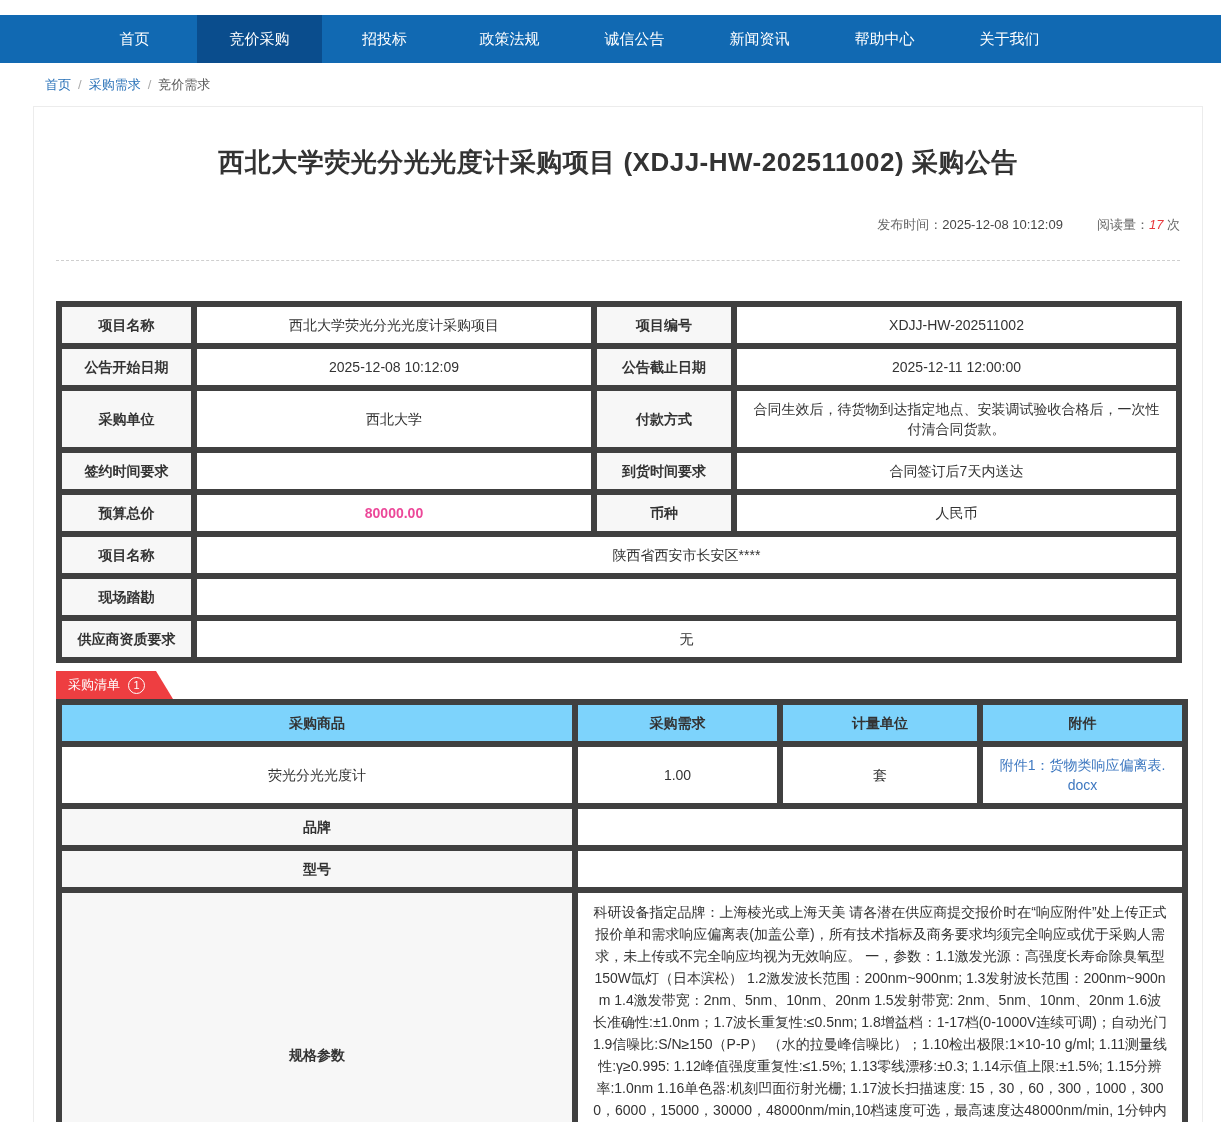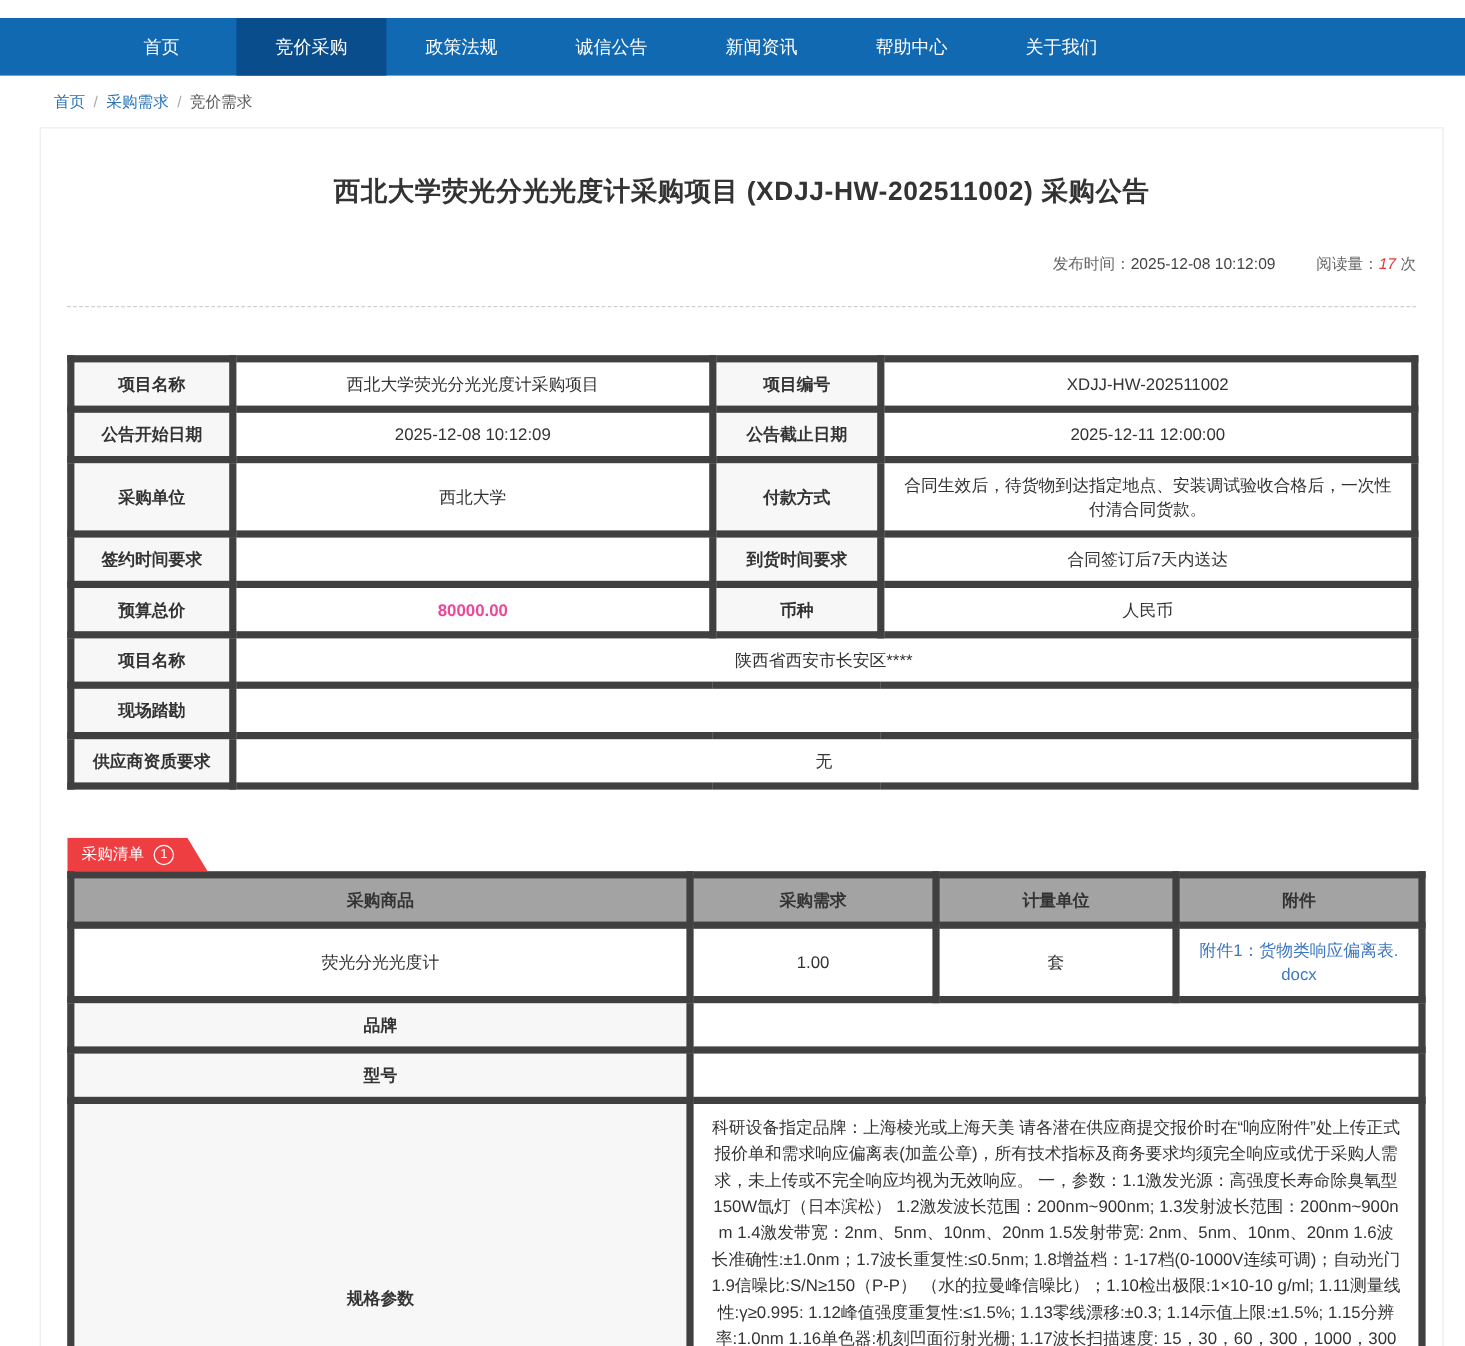--- a/index.html
+++ b/index.html
@@ -13,53 +13,54 @@
 
   
   .breadcrumb { padding:13px 0 12px 45px; font-size:13px; color:#999; }
   .breadcrumb a { color:#2a72b8; text-decoration:none; cursor:pointer; }
   .breadcrumb .sep { margin:0 7px; color:#aaa; }
   .breadcrumb .current { color:#5a5a5a; }
 
   
   .card { margin-left:33px; width:1170px; min-height:1020px; background:#fff; border:1px solid #ececec; padding:38px 22px 30px 22px; }
 
-  .doc-title { text-align:center; font-size:22px; font-weight:bold; color:#333; letter-spacing:0.5px; }
+  .doc-title { text-align:center; font-size:26px; font-weight:bold; color:#333; letter-spacing:0.5px; }
   .doc-meta { text-align:right; margin-top:36px; font-size:13px; color:#666; }
   .doc-meta .v { color:#444; }
   .doc-meta .gap { display:inline-block; width:34px; }
   .doc-meta .views { color:#e8383d; font-style:italic; }
   .dashed-sep { border:none; border-top:1px dashed #cfcfcf; margin-top:26px; }
 
   
   table { width:1126px; border-collapse:collapse; table-layout:fixed; font-size:14px; }
   .info-table { margin-top:40px; }
   td, th { border:6px solid #404040; padding:8px 14px; line-height:20px; vertical-align:middle; text-align:center; word-break:break-all; }
   .lbl { background:#f7f7f7; font-weight:bold; color:#333; }
   .c1 { width:135px; } .c2 { width:400px; } .c3 { width:140px; }
   .red { color:#ec4899; font-weight:bold; }
 
   
-  .ribbon-wrap { margin-top:40px; height:28px; }
+  .ribbon-wrap { margin-top:8px; height:28px; }
   .ribbon { display:inline-flex; align-items:center; gap:8px; height:28px; background:#ee3e41; color:#fff;
             font-size:13px; padding:0 28px 0 12px;
             clip-path:polygon(0 0, calc(100% - 17px) 0, 100% 100%, 0 100%); }
   .ribbon .count { width:17px; height:17px; border:1px solid #fff; border-radius:50%;
                    display:inline-flex; align-items:center; justify-content:center; font-size:11px; font-style:normal; }
-  .list-table th { background:#a3a3a3; font-weight:bold; }
+  .list-table th { background:#7dd3fc; font-weight:bold; }
   .lc1 { width:516px; } .lc2 { width:205px; } .lc3 { width:200px; } .lc4 { width:205px; }
   .attachment-link { color:#3e78c0; text-decoration:none; cursor:pointer; }
   .longtext { line-height:22px; color:#333; font-weight:normal; }
 </style>
 </head>
 <body>
 
 <div class="topnav">
   <div class="nav-item">首页</div>
   <div class="nav-item active">竞价采购</div>
+  <div class="nav-item">招投标</div>
   <div class="nav-item">政策法规</div>
   <div class="nav-item">诚信公告</div>
   <div class="nav-item">新闻资讯</div>
   <div class="nav-item">帮助中心</div>
   <div class="nav-item">关于我们</div>
 </div>
 
 <div class="breadcrumb">
   <a>首页</a><span class="sep">/</span><a>采购需求</a><span class="sep">/</span><span class="current">竞价需求</span>
 </div>

